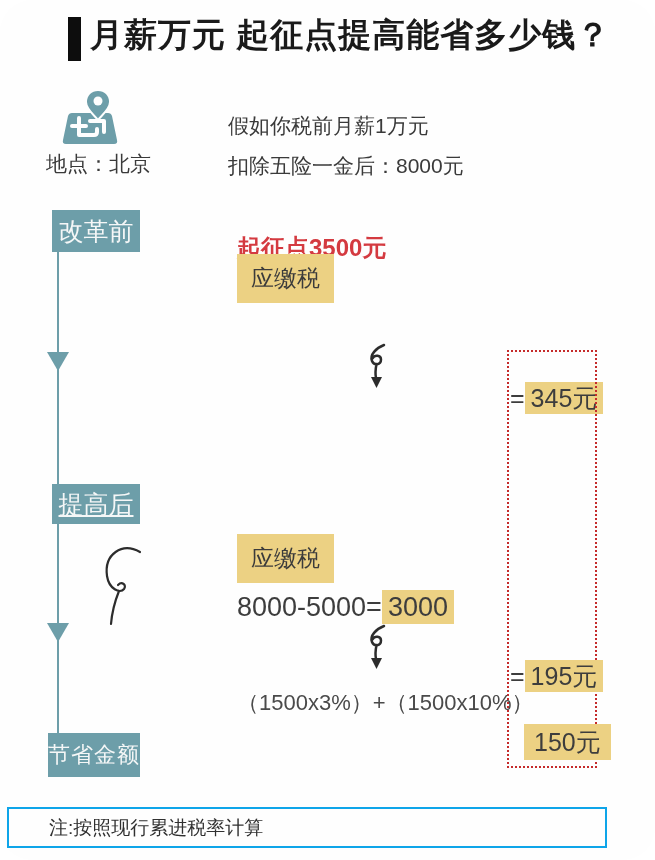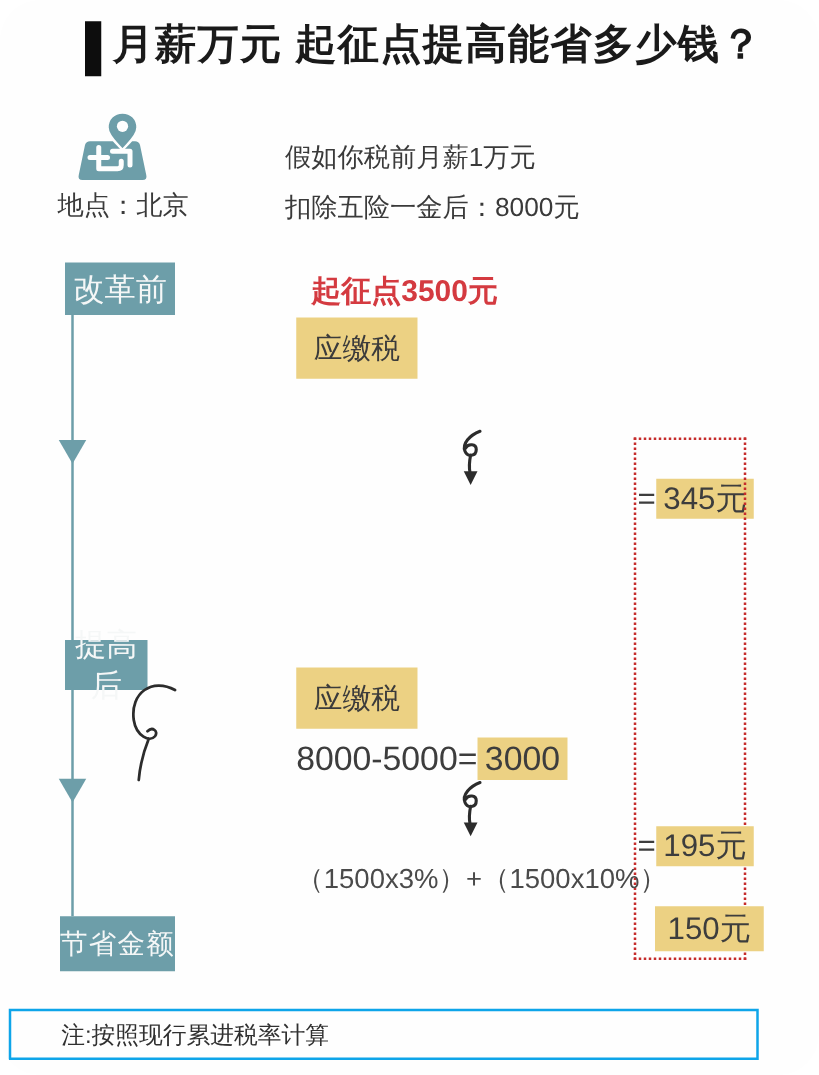--- a/index.html
+++ b/index.html
@@ -15,25 +15,25 @@
   .location-label{position:absolute;left:46px;top:150px;font-size:21px;color:#3a3a3a;}
   .intro-line1{position:absolute;left:228px;top:112px;font-size:21px;color:#3a3a3a;}
   .intro-line2{position:absolute;left:228px;top:152px;font-size:21px;color:#3a3a3a;}
   
   .vline{position:absolute;left:57px;top:250px;width:2px;height:483px;background:#6d9ea9;}
   .tri{position:absolute;width:0;height:0;border-left:11px solid transparent;border-right:11px solid transparent;border-top:19px solid #6d9ea9;}
   .tri-1{left:47px;top:352px;}
   .tri-2{left:47px;top:623px;}
   .stage{position:absolute;background:#6d9ea9;color:#f5f7f7;text-align:center;display:flex;align-items:center;justify-content:center;}
   .stage-1{left:52px;top:210px;width:88px;height:42px;font-size:25px;}
-  .stage-2{left:52px;top:512px;width:66px;height:40px;font-size:25px;}
+  .stage-2{left:52px;top:484px;width:88px;height:40px;font-size:25px;text-decoration:underline;}
   .stage-3{left:48px;top:733px;width:92px;height:44px;font-size:22px;letter-spacing:1px;}
   
   .threshold{position:absolute;font-size:24px;font-weight:bold;color:#d43a40;white-space:nowrap;}
-  .threshold-1{left:237px;top:217px;margin-left:12px;}
+  .threshold-1{left:237px;top:232px;}
   .threshold-2{left:237px;top:497px;}
   .tax-badge{position:absolute;background:#ecd183;color:#3b3b3b;font-size:23px;padding:9px 14px;white-space:nowrap;}
   .tax-1{left:237px;top:254px;}
   .tax-2{left:237px;top:534px;}
   .calc{position:absolute;font-size:27px;color:#3d3d3d;white-space:nowrap;}
   .calc-1{left:237px;top:312px;}
   .calc-2{left:237px;top:592px;}
   .hl{background:#ecd183;padding:2px 6px;}
   .formula{position:absolute;font-size:22px;color:#4a4a4a;white-space:nowrap;}
   .formula-1{left:237px;top:386px;}

